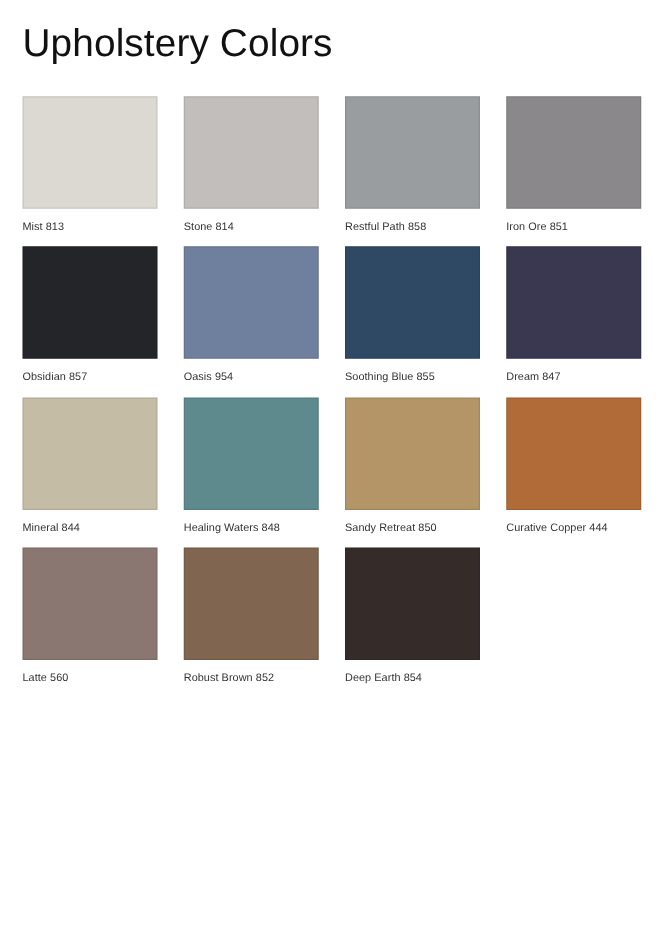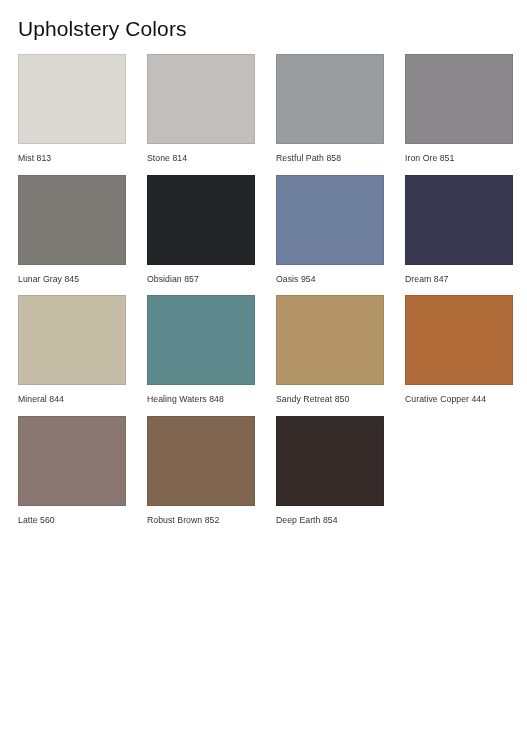--- a/index.html
+++ b/index.html
@@ -16,35 +16,35 @@
     overflow: hidden;
   }
   .page {
     width: 527px;
     height: 748px;
     box-sizing: border-box;
     padding: 0 18px;
     position: relative;
   }
   .page-title {
-    font-size: 21px;
+    font-size: 31px;
     font-weight: 400;
     letter-spacing: 0.1px;
     color: #111111;
     margin: 0;
     padding-top: 16px;
     line-height: 1.25;
     white-space: nowrap;
   }
   .swatch-grid {
     display: grid;
     grid-template-columns: repeat(4, 108px);
     column-gap: 21px;
     row-gap: 11px;
-    margin-top: 12px;
+    margin-top: 22px;
   }
   .swatch-cell {
     width: 108px;
     display: block;
   }
   .swatch-chip {
     width: 108px;
     height: 90px;
     box-sizing: border-box;
     border: 1px solid rgba(0, 0, 0, 0.09);
@@ -78,30 +78,30 @@
       </div>
       <div class="swatch-cell">
         <div class="swatch-chip" style="background-color: rgb(154, 157, 160);"></div>
         <span class="swatch-label">Restful Path 858</span>
       </div>
       <div class="swatch-cell">
         <div class="swatch-chip" style="background-color: rgb(138, 136, 139);"></div>
         <span class="swatch-label">Iron Ore 851</span>
       </div>
       <div class="swatch-cell">
-        <div class="swatch-chip" style="background-color: rgb(125, 122, 118);"></div>
-        <span class="swatch-label">Lunar Gray 845</span>
-      </div>
-      <div class="swatch-cell">
         <div class="swatch-chip" style="background-color: rgb(35, 37, 40);"></div>
         <span class="swatch-label">Obsidian 857</span>
       </div>
       <div class="swatch-cell">
         <div class="swatch-chip" style="background-color: rgb(111, 127, 158);"></div>
         <span class="swatch-label">Oasis 954</span>
+      </div>
+      <div class="swatch-cell">
+        <div class="swatch-chip" style="background-color: rgb(47, 73, 100);"></div>
+        <span class="swatch-label">Soothing Blue 855</span>
       </div>
       <div class="swatch-cell">
         <div class="swatch-chip" style="background-color: rgb(58, 56, 80);"></div>
         <span class="swatch-label">Dream 847</span>
       </div>
       <div class="swatch-cell">
         <div class="swatch-chip" style="background-color: rgb(197, 188, 166);"></div>
         <span class="swatch-label">Mineral 844</span>
       </div>
       <div class="swatch-cell">

